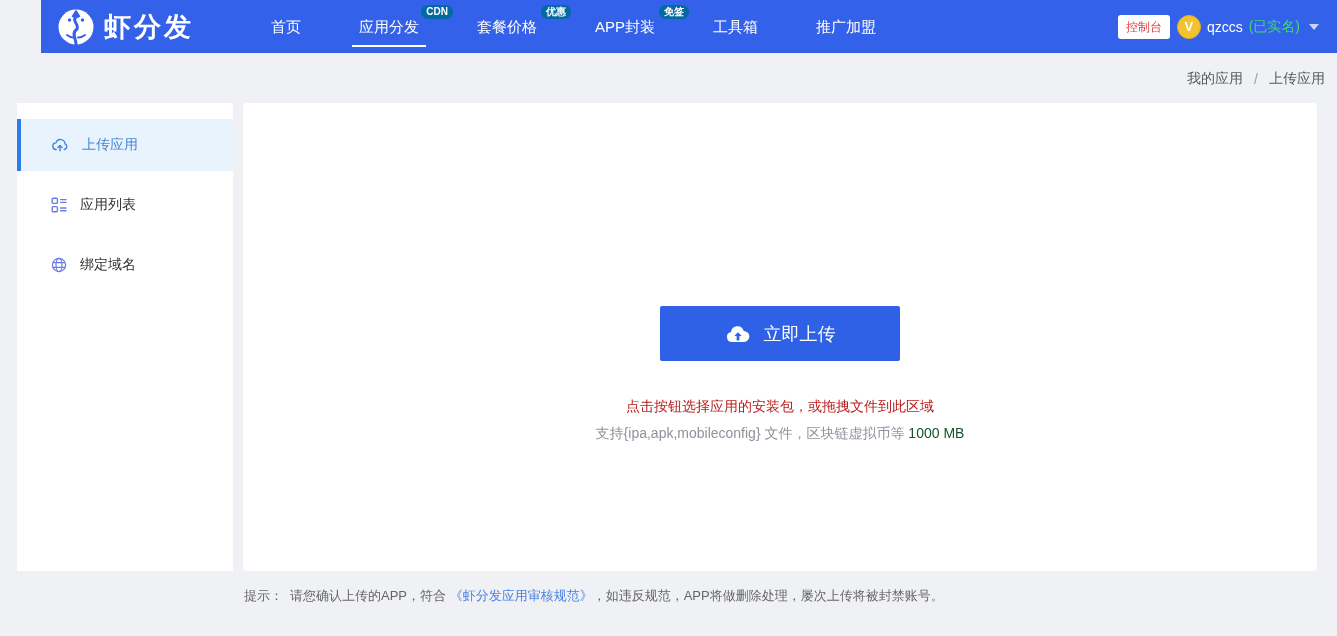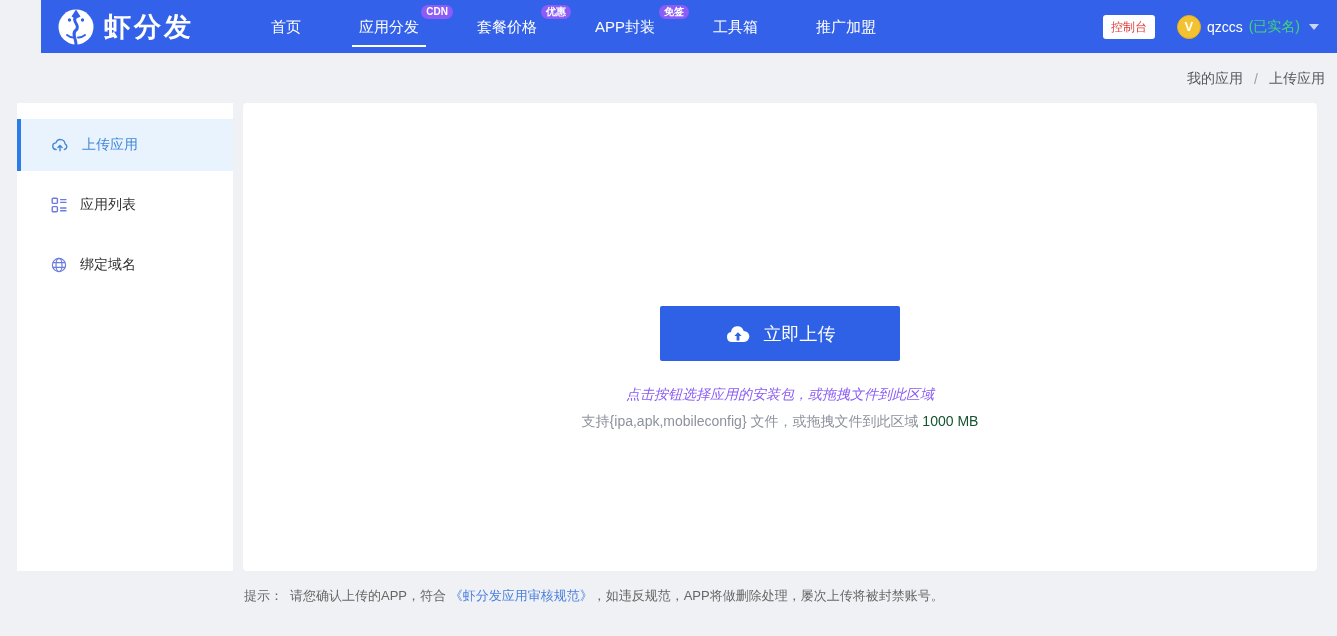--- a/index.html
+++ b/index.html
@@ -9,40 +9,40 @@
     background:#f0f1f4;
     font-family:"Liberation Sans","DejaVu Sans",sans-serif;
   }
   
   .header { height:53px; background:#3461e9; display:flex; align-items:center;margin-left:41px; }
   .logo { display:flex; align-items:center; margin-left:16px; gap:9px; cursor:pointer; }
   .logo-text { color:#fff; font-size:27px; font-weight:bold; letter-spacing:3px; }
   .nav { display:flex; margin-left:48px; height:53px; }
   .nav-item { position:relative; color:#fff; font-size:15px; line-height:53px; margin:0 29px; cursor:pointer; white-space:nowrap; }
   .nav-item.active::after { content:""; position:absolute; left:-7px; right:-7px; bottom:6px; height:2px; background:#fff; }
-  .nav-badge { position:absolute; top:5px; right:-34px; background:#8b5cf6; color:#fff; font-size:10px; line-height:14px; padding:0 5px; border-radius:8px; font-weight:bold; }
-  .header-right { margin-left:auto; display:flex; align-items:center; margin-right:18px; gap:22px; }
+  .nav-badge { position:absolute; top:5px; right:-34px; background:#0369a1; color:#fff; font-size:10px; line-height:14px; padding:0 5px; border-radius:8px; font-weight:bold; }
+  .header-right { margin-left:auto; display:flex; align-items:center; margin-right:18px; gap:7px; }
   .console-btn { background:#fff; color:#e23c3c; font-size:12px; line-height:16px; padding:4px 8px; border-radius:3px; border:none; cursor:pointer; }
   .user { display:flex; align-items:center; gap:6px; color:#fff; font-size:14px; cursor:pointer; }
   .avatar { width:24px; height:24px; border-radius:50%; background:#f3c231; border:1px solid #e2ae1d; color:#fff; font-weight:bold; font-size:13px; display:flex; align-items:center; justify-content:center; }
   .verified { color:#3fd876; }
   .caret { width:0; height:0; border-left:5px solid transparent; border-right:5px solid transparent; border-top:6px solid #ccd5f6; margin-left:3px; }
   
   .breadcrumb { padding:17px 12px 15px 18px; font-size:14px; color:#55585e; display:flex; align-items:center; gap:11px;justify-content:flex-end; }
   .crumb { cursor:pointer; }
   .crumb-sep { color:#9aa0aa; }
   
   .content { display:flex; margin:0 20px 0 17px; gap:10px; height:468px; }
   .sidebar { width:216px; background:#fff; padding-top:16px; flex:0 0 auto; }
   .side-item { height:52px; display:flex; align-items:center; padding-left:30px; gap:13px; font-size:14px; color:#303133; cursor:pointer; border-left:4px solid transparent; margin-bottom:8px; }
   .side-item.active { background:#e9f3fd; border-left-color:#2c7ceb; color:#4286d9; }
   .side-icon { display:flex; align-items:center; }
   .main { flex:1; background:#fff; border-radius:4px; display:flex; flex-direction:column; align-items:center; }
   .upload-btn { margin-top:203px; width:240px; height:55px; background:#2e61e6; color:#fff; font-size:18px; border:none; border-radius:2px; display:flex; align-items:center; justify-content:center; gap:13px; cursor:pointer; }
-  .hint1 { margin-top:25px; font-size:14px; color:#8b5cf6;font-style:italic; }
+  .hint1 { margin-top:37px; font-size:14px; color:#b91c1c; }
   .hint2 { margin-top:9px; font-size:14px; color:#8d929c; }
   .hint-red { color:#14532d; }
   
   .footer { margin-left:244px; margin-top:14px; font-size:13px; color:#666; display:flex; line-height:21px; }
   .footer-label { flex:0 0 auto; margin-right:7px; }
   .footer-link { color:#4a80e0; text-decoration:none; cursor:pointer; }
 </style>
 </head>
 <body>
 
@@ -142,21 +142,21 @@
       <span style="display:flex">
         <svg width="26" height="20" viewBox="0 0 26 20">
           <path d="M7 18 a5 5 0 0 1 -1 -9.9 A6.5 6.5 0 0 1 18.7 7 A4.6 4.6 0 0 1 19 18 Z" fill="#ffffff"></path>
           <path d="M13 8.2 l3.7 3.9 h-2.3 v4.4 h-2.8 v-4.4 h-2.3 Z" fill="#2e61e6"></path>
         </svg>
       </span>
       <span>立即上传</span>
     </button>
     <div class="hint1">点击按钮选择应用的安装包，或拖拽文件到此区域</div>
     <div class="hint2">
-      <span>支持{ipa,apk,mobileconfig} 文件，或拖拽文件到此区域 </span><span class="hint-red">1000 MB</span>
+      <span>支持{ipa,apk,mobileconfig} 文件，区块链虚拟币等 </span><span class="hint-red">1000 MB</span>
     </div>
   </div>
 
 </div>
 
 <div class="footer">
   <span class="footer-label">提示：</span>
   <div>
     <div>
       <span>请您确认上传的APP，符合 </span><a class="footer-link">《虾分发应用审核规范》</a><span>，如违反规范，APP将做删除处理，屡次上传将被封禁账号。</span>

